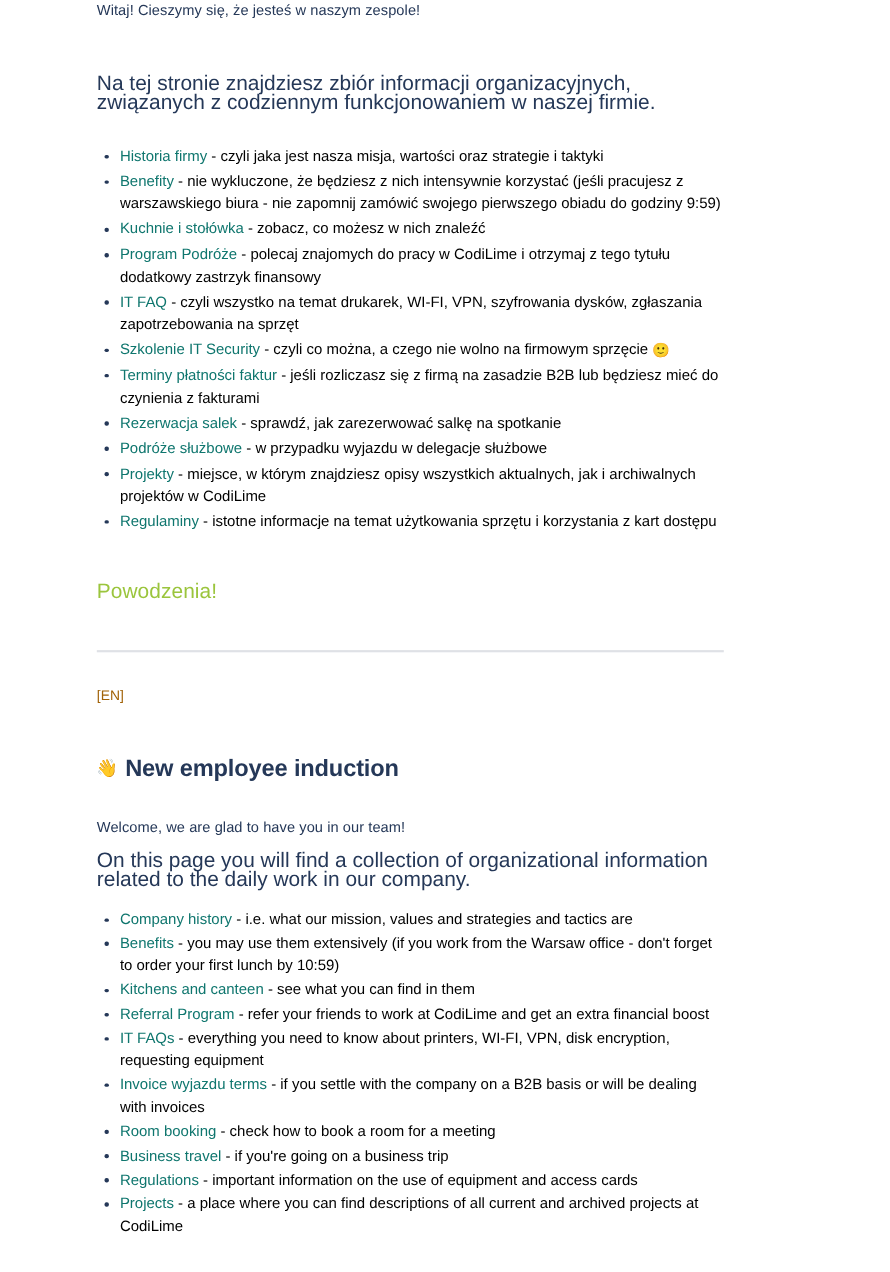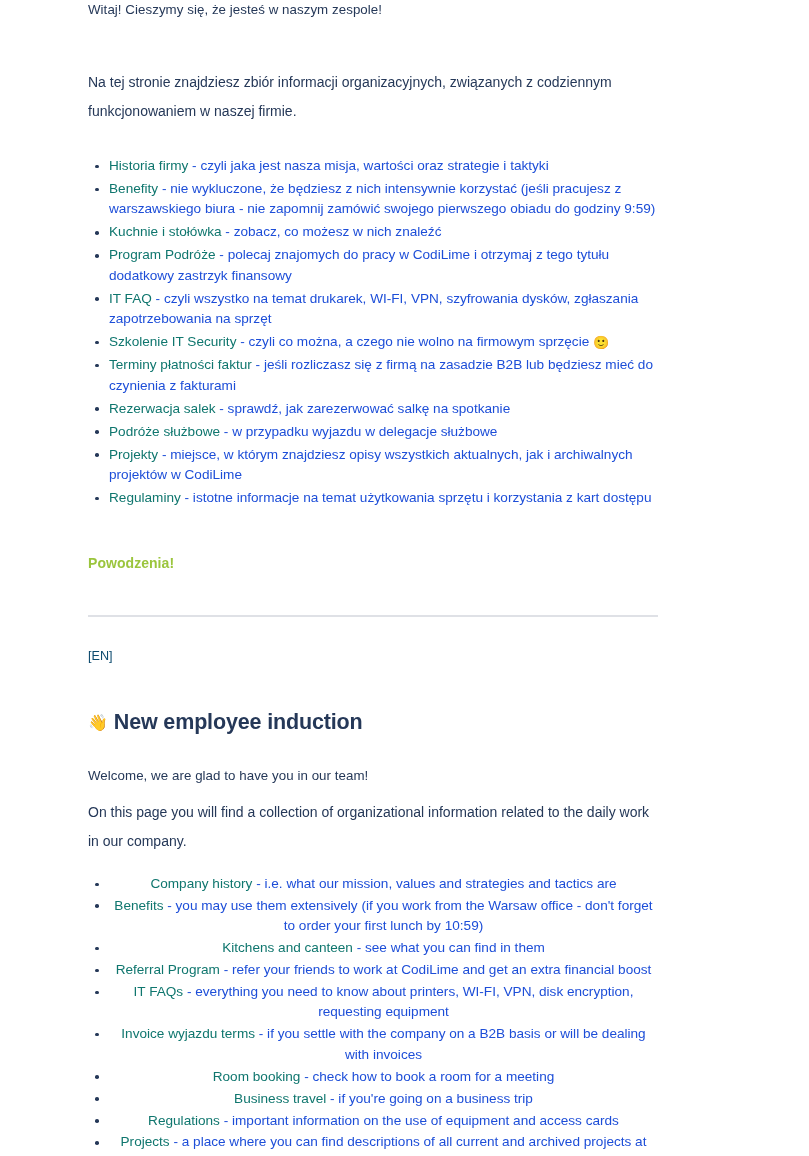--- a/index.html
+++ b/index.html
@@ -22,22 +22,22 @@
     box-sizing: border-box;
     padding: 0 151px 0 88px;
   }
   .content {
     width: 570px;
   }
 
   
   p {
     margin: 0;
-    font-size: 14px;
-    line-height: 29px;
+    font-size: 19px;
+    line-height: 17px;
     color: #253858;
   }
   .strong-lead {
     font-weight: 400;
     font-size: 13.3px;
     line-height: 20px;
     letter-spacing: 0.06px;
   }
   .lead-gap {
     height: 48px;
@@ -65,51 +65,51 @@
     content: "";
     position: absolute;
     left: 7px;
     top: 8.5px;
     width: 3.6px;
     height: 3.6px;
     border-radius: 50%;
     background: #253858;
   }
   ul.bullets.pl li { margin-bottom: 2.6px; }
-  ul.bullets.en li { margin-bottom: 1.5px; text-align: center; }
+  ul.bullets.en li { margin-bottom: 1.5px; }
 
   a.link {
     color: #0f766e;
     text-decoration: none;
     cursor: pointer;
   }
 
-  .desc { color: #1d4ed8; }
+  .desc { color: #000000; }
 
   
   .green-bold {
     color: #9bc53d;
-    font-weight: 700;
-    font-size: 14px;
+    font-weight: 400;
+    font-size: 19px;
     line-height: 20px;
     letter-spacing: 0.05px;
   }
 
   
   hr.rule {
     border: none;
     border-top: 2px solid #dfe1e6;
     margin: 0;
     width: 570px;
   }
 
   .tag-en {
     font-size: 12.6px;
     line-height: 19px;
-    color: #0c4a6e;
+    color: #a16207;
   }
 
   
   h1.section-title {
     margin: 0;
     font-size: 21.5px;
     line-height: 28px;
     font-weight: 700;
     color: #253858;
     letter-spacing: -0.15px;

